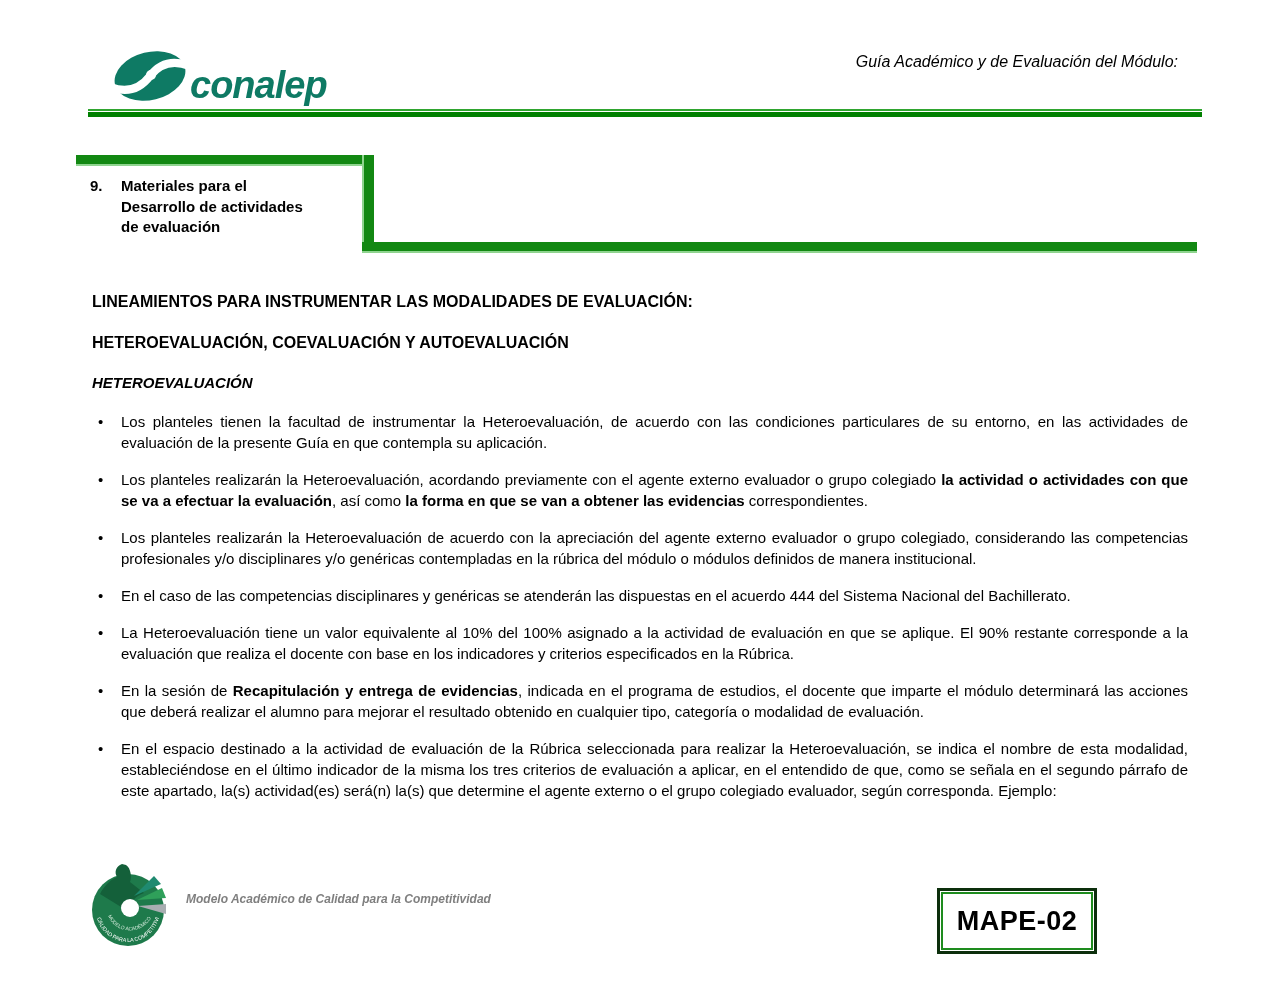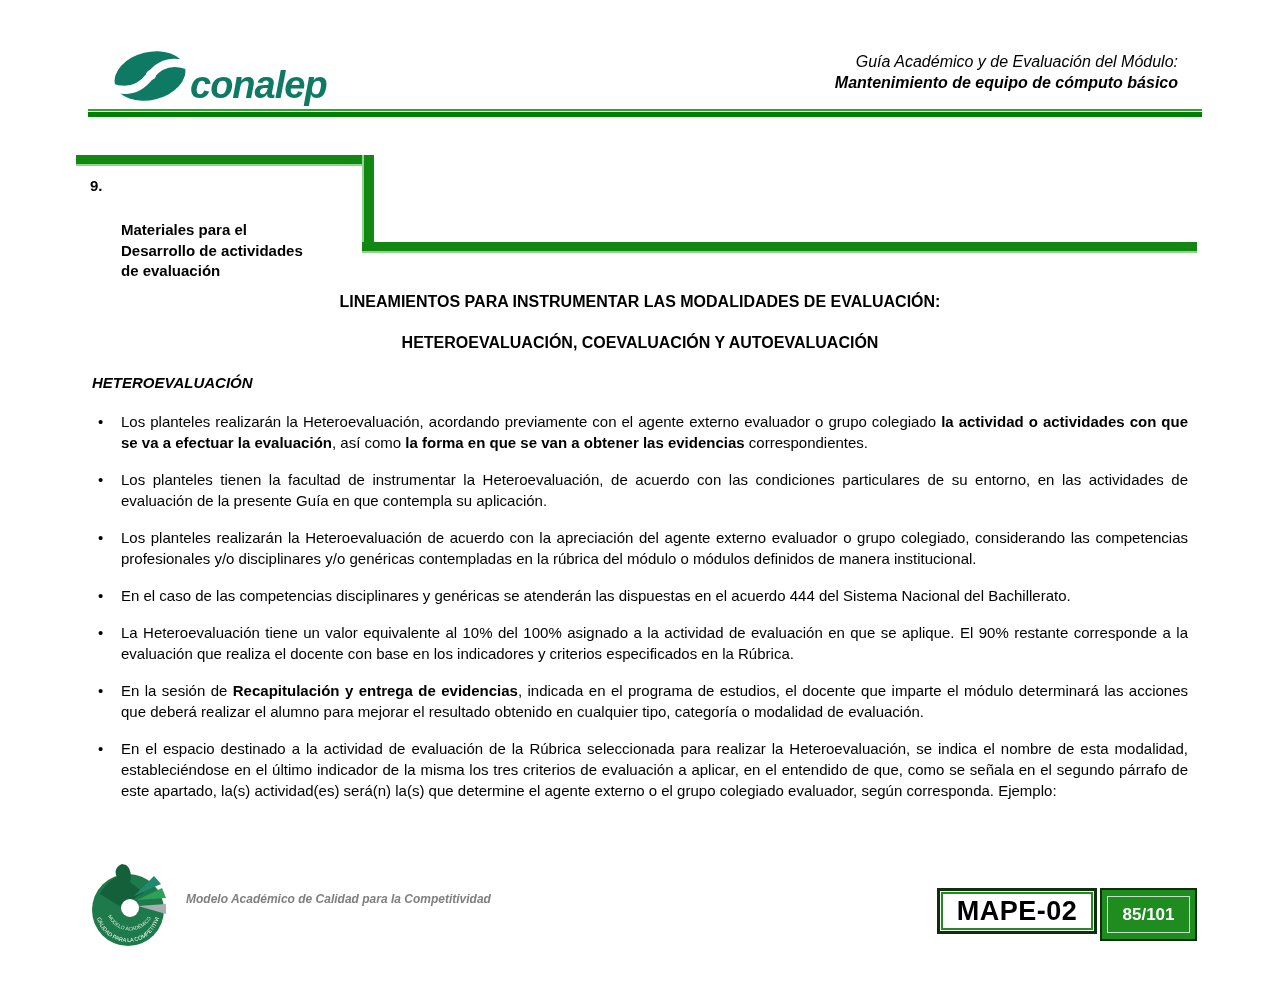--- a/index.html
+++ b/index.html
@@ -48,43 +48,43 @@
   }
   .sec-bar-bottom{
     position:absolute;left:362px;top:242px;width:835px;height:9px;
     background:var(--bar_green);border-bottom:2px solid var(--bar_light);
   }
   .sec-text{
     position:absolute;left:90px;top:176px;display:flex;
     font-size:15px;font-weight:bold;line-height:20.5px;
   }
   .sec-text .num{width:31px;}
-  .sec-text .ttl{width:200px;margin-top:44px;}
+  .sec-text .ttl{width:200px;}
 
   
   .content{position:absolute;left:92px;top:291px;width:1096px;font-size:15px;line-height:21px;}
-  .h-center{text-align:center;font-weight:bold;font-size:16px;margin:0 0 20px 0;}
+  .h-center{font-weight:bold;font-size:16px;margin:0 0 20px 0;}
   .h-center.second{margin-bottom:19px;}
   .h-left{font-weight:bold;font-size:15px;margin:0 0 18px 0;font-style:italic;}
   ul.bullets{list-style:none;margin:0;padding:0;}
   ul.bullets li{
     position:relative;padding-left:29px;margin-bottom:16px;
     text-align:justify;
   }
   ul.bullets li::before{content:"\2022";position:absolute;left:6px;top:0;}
   ul.bullets .b{font-weight:bold;}
 
   
   .seal{position:absolute;left:88px;top:860px;width:80px;height:92px;}
   .motto{
     position:absolute;left:186px;top:892px;
     font-size:12px;font-weight:bold;font-style:italic;color:var(--motto_gray);
   }
   .code-box{
-    position:absolute;left:937px;top:888px;width:160px;height:46px;
+    position:absolute;left:937px;top:888px;width:160px;height:66px;
     border:3px solid var(--box_border_dark);background:#ffffff;box-sizing:border-box;
   }
   .code-box .inner{
     position:absolute;left:1px;top:1px;right:1px;bottom:1px;
     border:2px solid var(--box_green);
     display:flex;align-items:center;justify-content:center;
     font-size:27px;font-weight:bold;letter-spacing:.5px;
   }
   .pages-box{
     position:absolute;left:1100px;top:888px;width:97px;height:53px;
@@ -104,21 +104,20 @@
 
   <svg class="logo-swoosh" viewBox="0 0 76 56" aria-hidden="true">
     <ellipse cx="38" cy="28" rx="36" ry="24" fill="#0E7A64" transform="rotate(-14 38 28)"></ellipse>
     <path d="M-4,38 C14,46 28,41 38,28 C48,15 62,11 80,19" stroke="#ffffff" stroke-width="8" fill="none"></path>
     <circle cx="39" cy="27" r="5" fill="#ffffff"></circle>
   </svg>
   <div class="logo-word">conalep</div>
 
   <div class="doc-title">
     <div class="l1">Guía Académico y de Evaluación del Módulo:</div>
-    <div class="l2">Mantenimiento de equipo de cómputo básico</div>
   </div>
 
   <div class="double-rule">
     <div class="thin"></div>
     <div class="gap"></div>
     <div class="thick"></div>
   </div>
 
   <div class="sec-bar-top"></div>
   <div class="sec-bar-vert"></div>
@@ -126,22 +125,22 @@
   <div class="sec-text">
     <div class="num">9.</div>
     <div class="ttl">Materiales para el Desarrollo de actividades de evaluación</div>
   </div>
 
   <div class="content">
     <div class="h-center">LINEAMIENTOS PARA INSTRUMENTAR LAS MODALIDADES DE EVALUACIÓN:</div>
     <div class="h-center second">HETEROEVALUACIÓN, COEVALUACIÓN Y AUTOEVALUACIÓN</div>
     <div class="h-left">HETEROEVALUACIÓN</div>
     <ul class="bullets">
+        <li><span>Los planteles tienen la facultad de instrumentar la Heteroevaluación, de acuerdo con las condiciones particulares de su entorno, en las actividades de evaluación de la presente Guía en que contempla su aplicación.</span></li>
         <li><span>Los planteles realizarán la Heteroevaluación, acordando previamente con el agente externo evaluador o grupo colegiado </span><span class="b">la actividad o actividades con que se va a efectuar la evaluación</span><span>, así como </span><span class="b">la forma en que se van a obtener las evidencias</span><span> correspondientes.</span></li>
-        <li><span>Los planteles tienen la facultad de instrumentar la Heteroevaluación, de acuerdo con las condiciones particulares de su entorno, en las actividades de evaluación de la presente Guía en que contempla su aplicación.</span></li>
         <li><span>Los planteles realizarán la Heteroevaluación de acuerdo con la apreciación del agente externo evaluador o grupo colegiado, considerando las competencias profesionales y/o disciplinares y/o genéricas contempladas en la rúbrica del módulo o módulos definidos de manera institucional.</span></li>
         <li><span>En el caso de las competencias disciplinares y genéricas se atenderán las dispuestas en el acuerdo 444 del Sistema Nacional del Bachillerato.</span></li>
         <li><span>La Heteroevaluación tiene un valor equivalente al 10% del 100% asignado a la actividad de evaluación en que se aplique. El 90% restante corresponde a la evaluación que realiza el docente con base en los indicadores y criterios especificados en la Rúbrica.</span></li>
         <li><span>En la sesión de </span><span class="b">Recapitulación y entrega de evidencias</span><span>, indicada en el programa de estudios, el docente que imparte el módulo determinará las acciones que deberá realizar el alumno para mejorar el resultado obtenido en cualquier tipo, categoría o modalidad de evaluación.</span></li>
         <li><span>En el espacio destinado a la actividad de evaluación de la Rúbrica seleccionada para realizar la Heteroevaluación, se indica el nombre de esta modalidad, estableciéndose en el último indicador de la misma los tres criterios de evaluación a aplicar, en el entendido de que, como se señala en el segundo párrafo de este apartado, la(s) actividad(es) será(n) la(s) que determine el agente externo o el grupo colegiado evaluador, según corresponda. Ejemplo:</span></li>
       </ul>
   </div>
 
   <svg class="seal" viewBox="0 0 80 92" aria-hidden="true">
     <circle cx="40" cy="50" r="36" fill="#1E7A4B"></circle>
@@ -160,17 +159,14 @@
     <text font-size="5.5" fill="#ffffff" font-family="Liberation Sans, sans-serif">
       <textPath href="#arcOuter">CALIDAD PARA LA COMPETITIVIDAD</textPath>
     </text>
   </svg>
 
   <div class="motto">Modelo Académico de Calidad para la Competitividad</div>
 
   <div class="code-box">
     <div class="inner">MAPE-02</div>
   </div>
-  <div class="pages-box">
-    <div class="inner">85/101</div>
-  </div>
 
 </div>
 
 </body></html>

